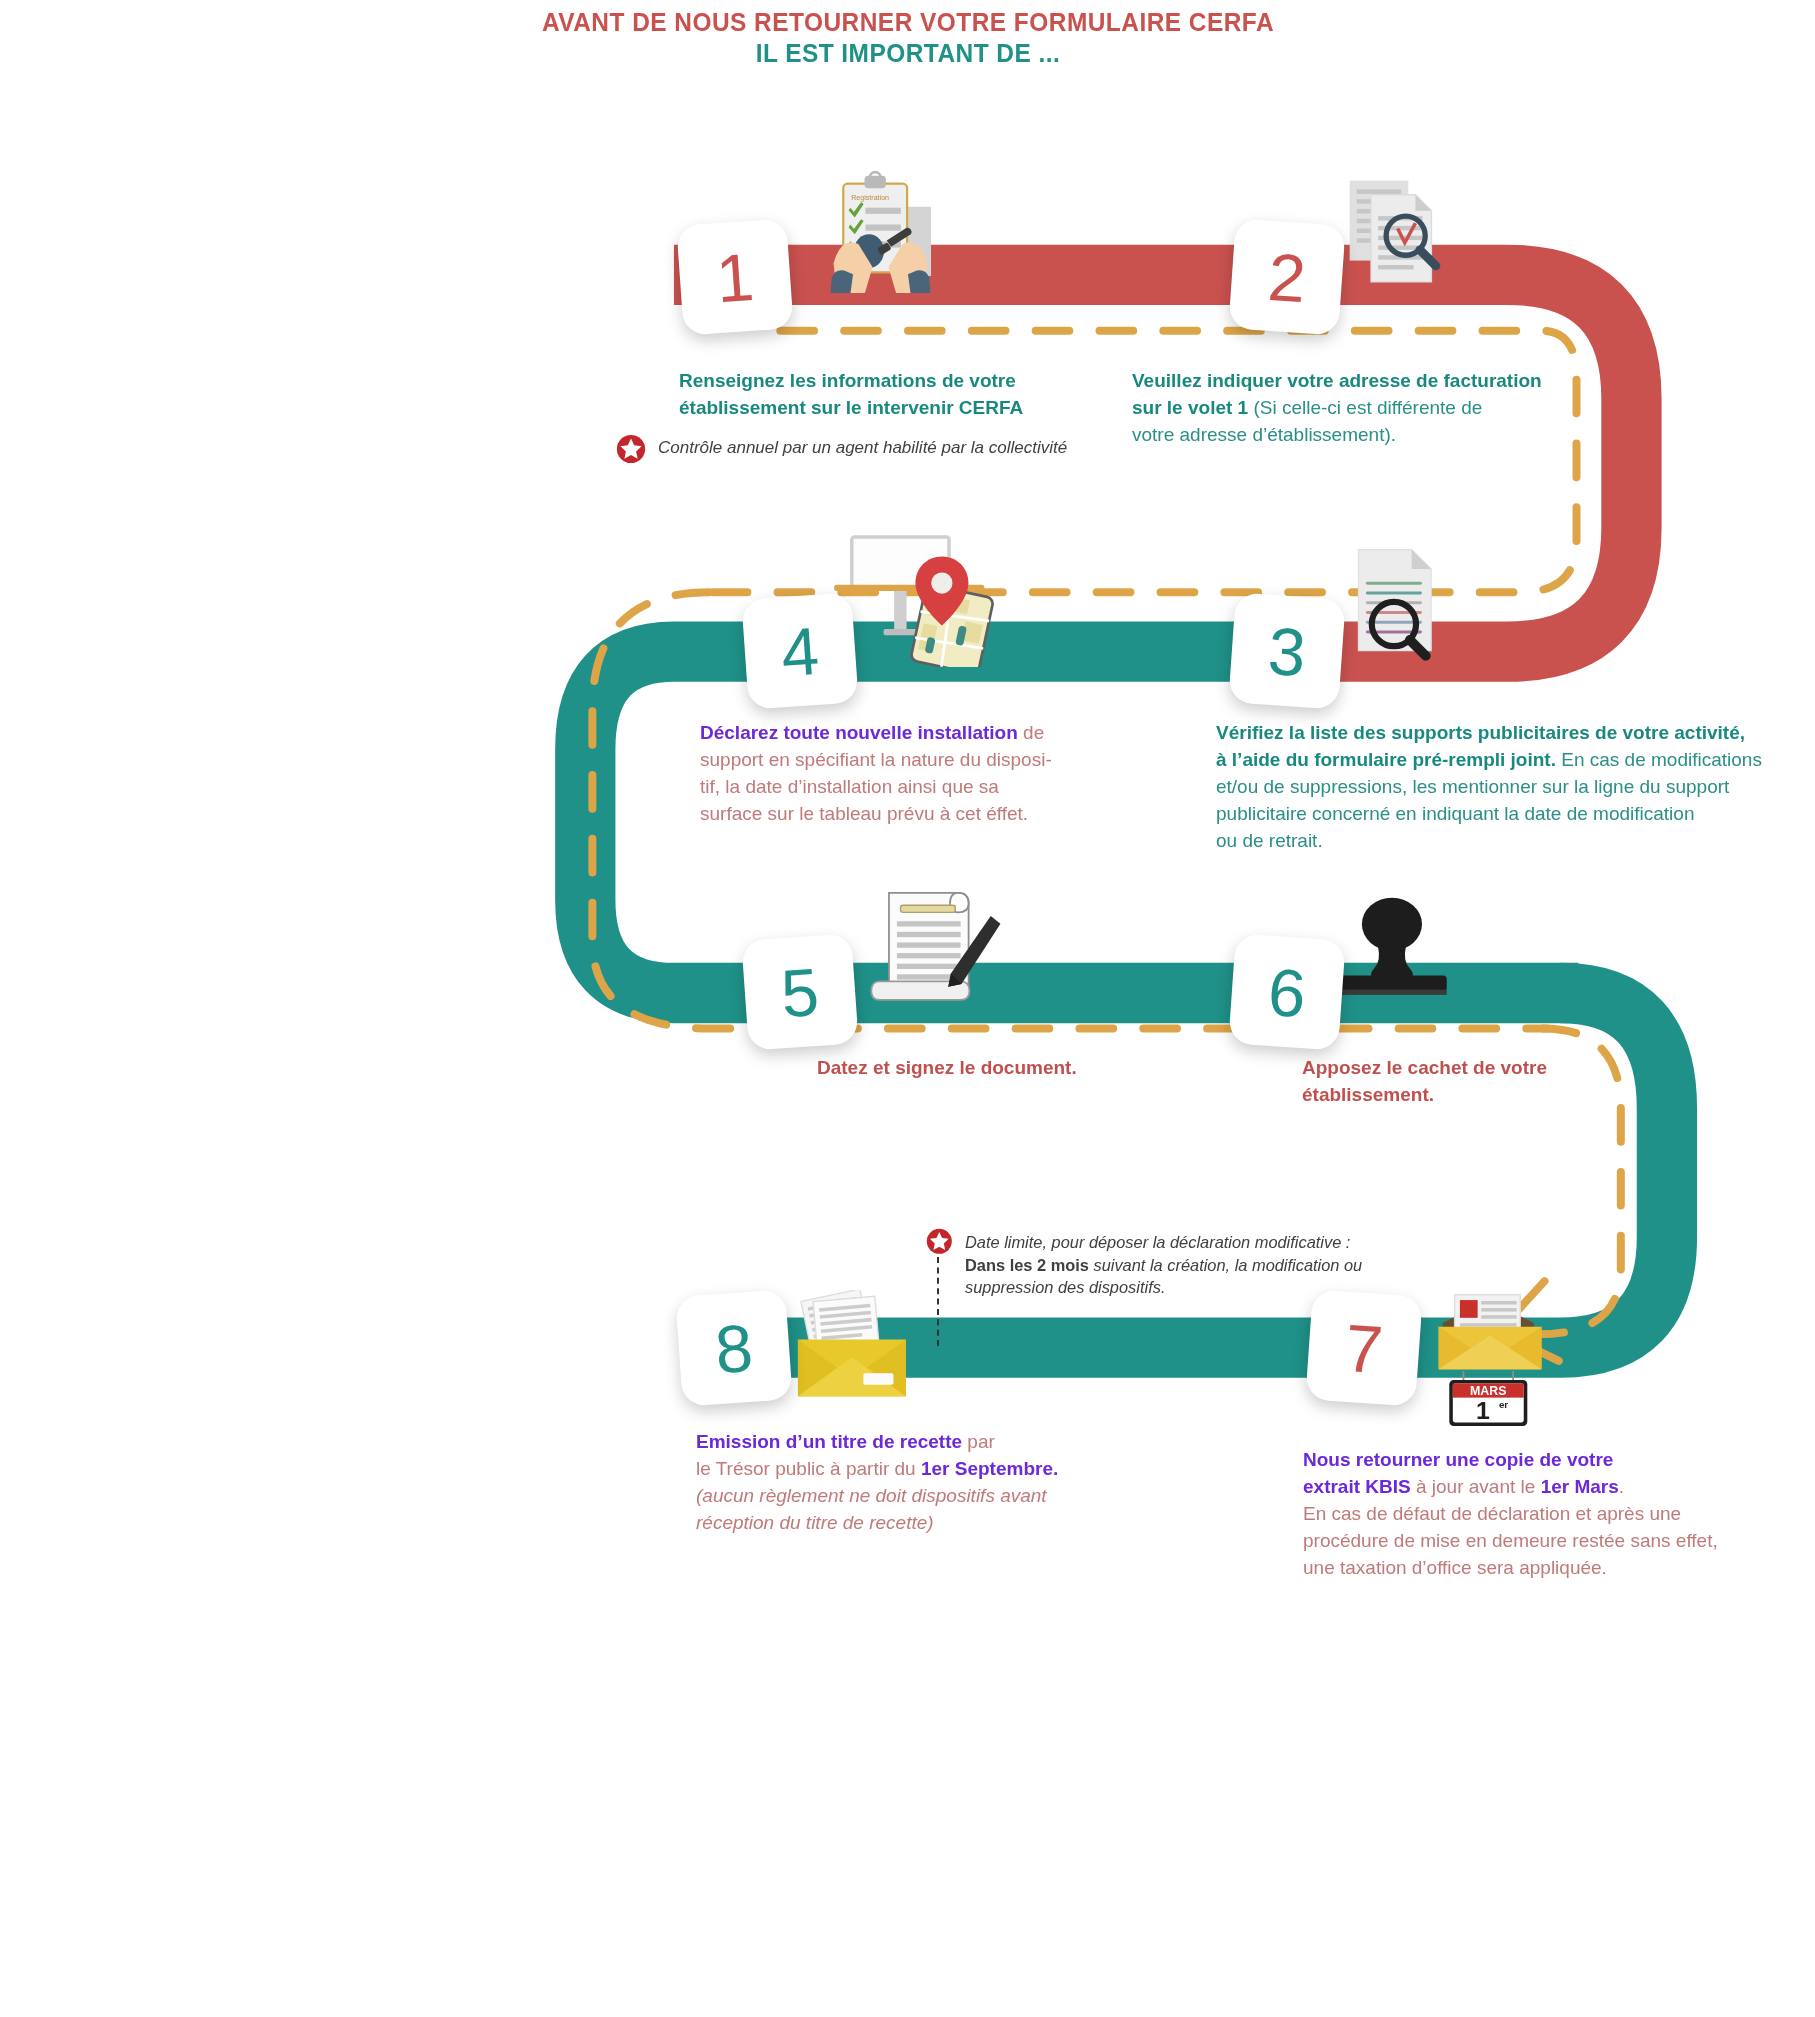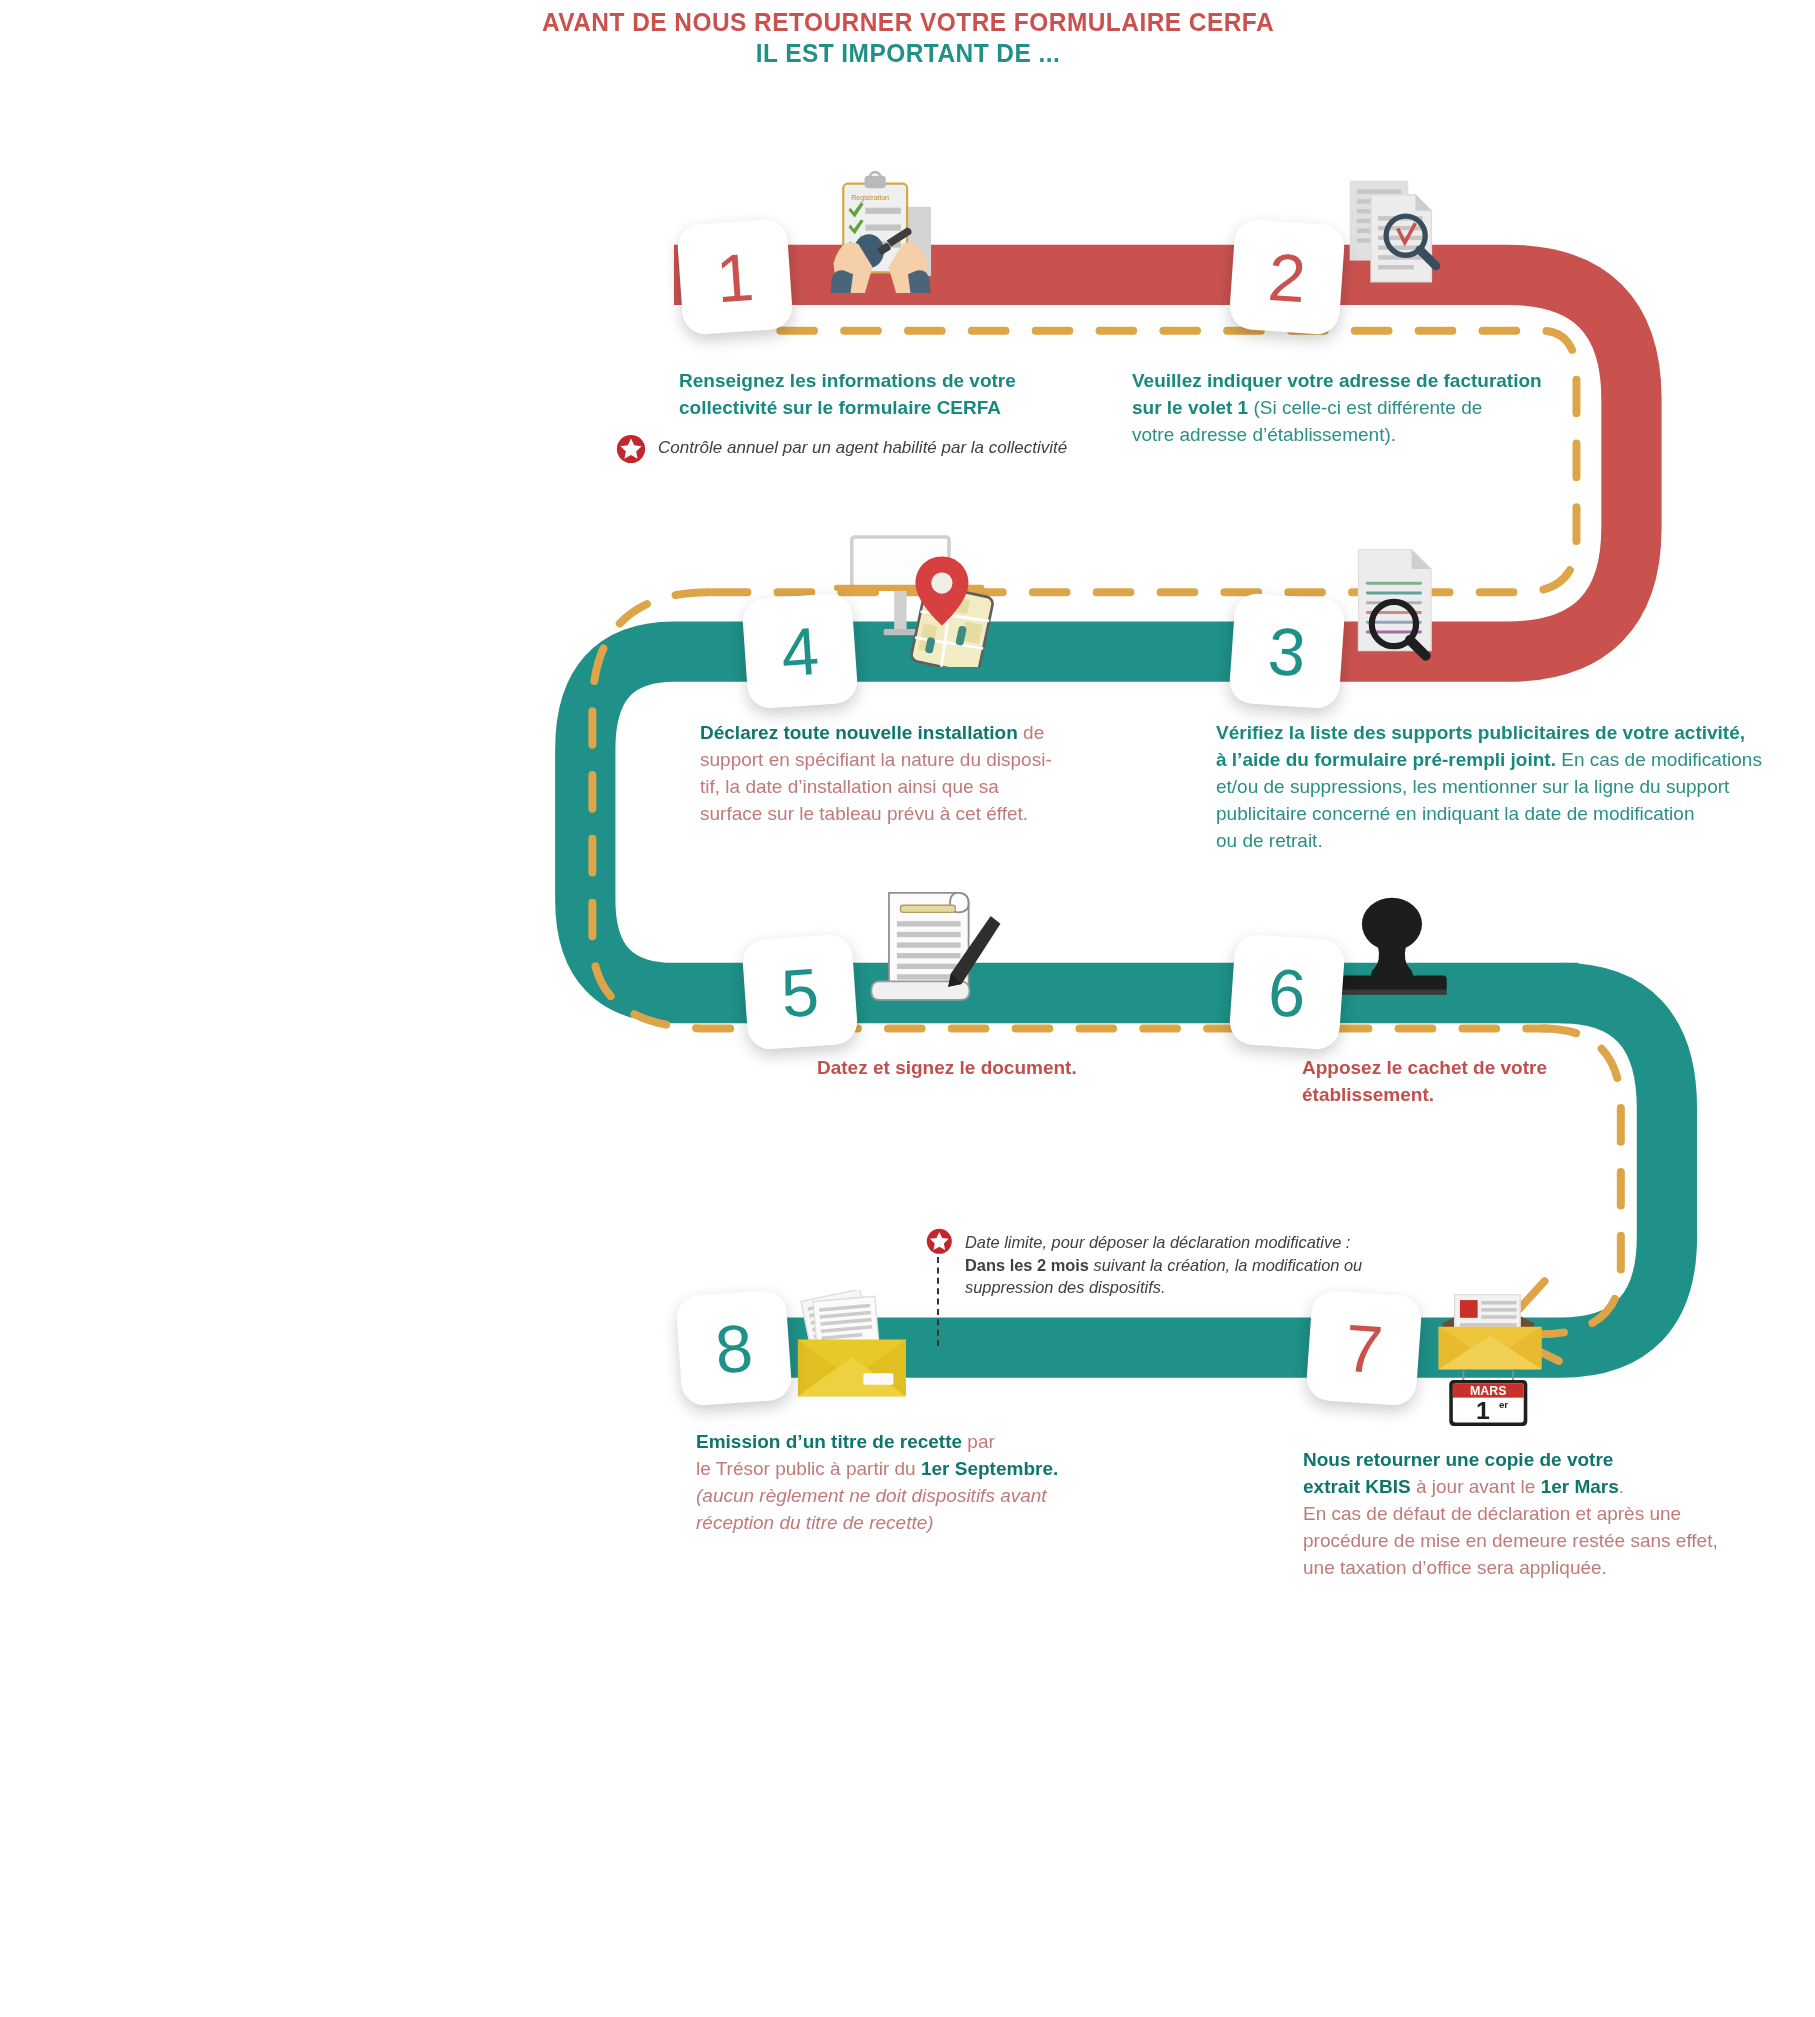--- a/index.html
+++ b/index.html
@@ -28,21 +28,21 @@
   .num.red{color:#c9524f;}
   .num.teal{color:#1f9188;}
 
   
   .blk{position:absolute;font-size:19px;line-height:1.42;}
   .blk b{font-weight:bold;}
   .blk i{font-style:italic;}
   .t-teal{color:#2a8f86;}
   .t-teal b{color:#18897f;}
   .t-red{color:#c07a7a;}
-  .t-red b{color:#0f766e;}
+  .t-red b{color:#6d28d9;}
   .allred{color:#c0504d;font-weight:bold;}
 
   
   .callout{position:absolute;font-size:16.4px;line-height:1.38;color:#404040;
            font-style:italic;}
   .callout b{font-style:normal;font-weight:bold;}
   .star{position:absolute;width:30px;height:30px;}
   .starline{position:absolute;border-left:2.7px dashed #333;}
 
   
@@ -257,21 +257,21 @@
   <div class="num red" style="left:1232px;top:222px;transform:rotate(4deg);">2</div>
   <div class="num teal" style="left:1232px;top:596px;transform:rotate(4deg);">3</div>
   <div class="num teal" style="left:745px;top:596px;transform:rotate(-4deg);">4</div>
   <div class="num teal" style="left:745px;top:937px;transform:rotate(-4deg);">5</div>
   <div class="num teal" style="left:1232px;top:937px;transform:rotate(4deg);">6</div>
   <div class="num red" style="left:1309px;top:1293px;transform:rotate(4deg);">7</div>
   <div class="num teal" style="left:679px;top:1293px;transform:rotate(-4deg);">8</div>
 
   <div class="blk t-teal" style="left:663px;top:368px;width:381px;margin-left:16px;">
       <div><b>Renseignez les informations de votre</b></div>
-      <div><b>collectivité sur le formulaire CERFA</b></div>
+      <div><b>établissement sur le intervenir CERFA</b></div>
     </div>
 
   <svg class="star" style="left:616px;top:434px;" viewBox="0 0 34 34">
     <circle cx="17" cy="17" r="16" fill="#c1272d"></circle>
     <path d="M17 5 l3.6 7.8 8.4 1 -6.2 5.9 1.7 8.4 -7.5 -4.2 -7.5 4.2 1.7 -8.4 -6.2 -5.9 8.4 -1z" fill="#ffffff"></path>
   </svg>
   <div class="callout" style="left:658px;top:436px;width:443px;font-size:17px;">Contrôle annuel par un agent habilité par la collectivité</div>
 
   <div class="blk t-teal" style="left:1124px;top:368px;width:461px;margin-left:8px;">
       <div><b>Veuillez indiquer votre adresse de facturation</b></div>

